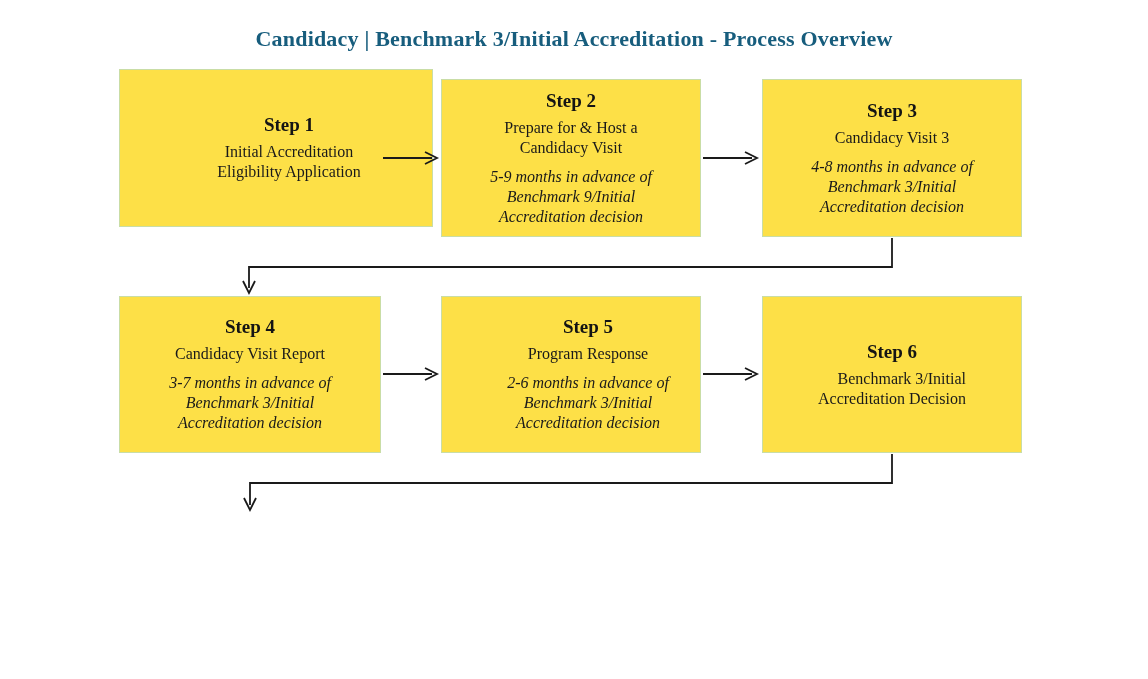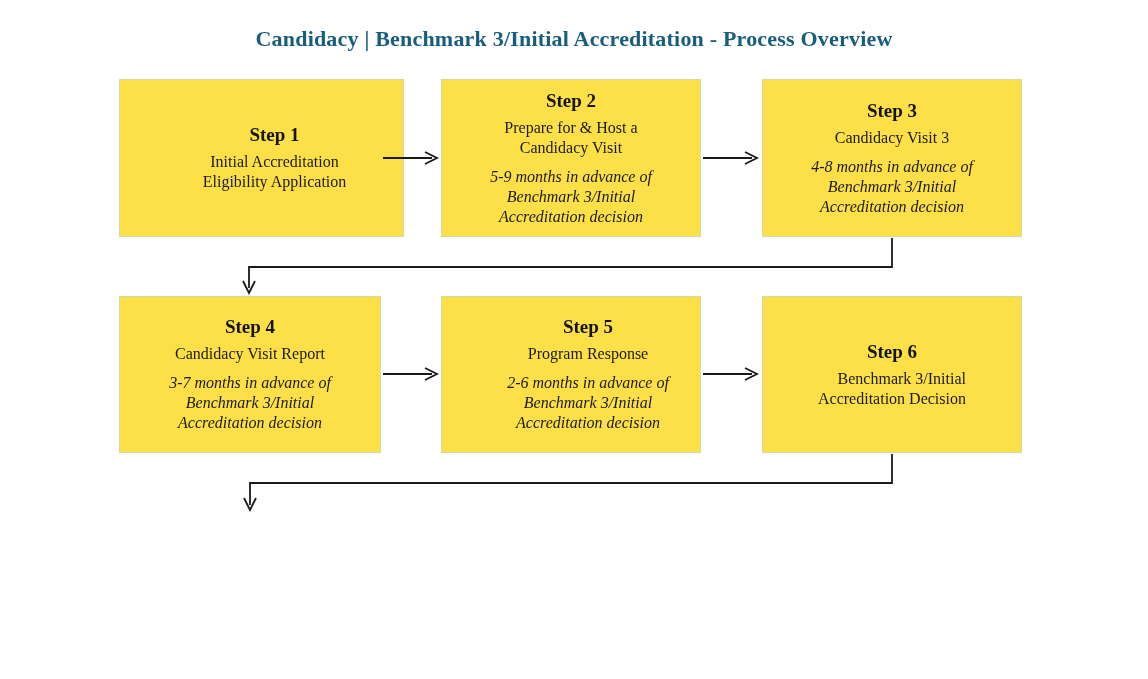--- a/index.html
+++ b/index.html
@@ -72,33 +72,33 @@
     fill: none;
   }
 </style>
 </head>
 <body>
 
 <div id="canvas">
 
   <div class="diagram-title">Candidacy | Benchmark 3/Initial Accreditation - Process Overview</div>
 
-  <div class="step-box" style="left:119px; top:79px; width:285px; height:158px;padding-left:36px;">
+  <div class="step-box" style="left:119px; top:69px; width:314px; height:158px;padding-left:36px;">
     <div class="step-heading">Step 1</div>
     <div class="step-body">Initial Accreditation
 Eligibility Application</div>
 
   </div>
 
   <div class="step-box" style="left:441px; top:79px; width:260px; height:158px;">
     <div class="step-heading">Step 2</div>
     <div class="step-body">Prepare for &amp; Host a
 Candidacy Visit</div>
     <div class="step-note">5-9 months in advance of
-Benchmark 3/Initial
+Benchmark 9/Initial
 Accreditation decision</div>
   </div>
 
   <div class="step-box" style="left:762px; top:79px; width:260px; height:158px;">
     <div class="step-heading">Step 3</div>
     <div class="step-body">Candidacy Visit 3</div>
     <div class="step-note">4-8 months in advance of
 Benchmark 3/Initial
 Accreditation decision</div>
   </div>

